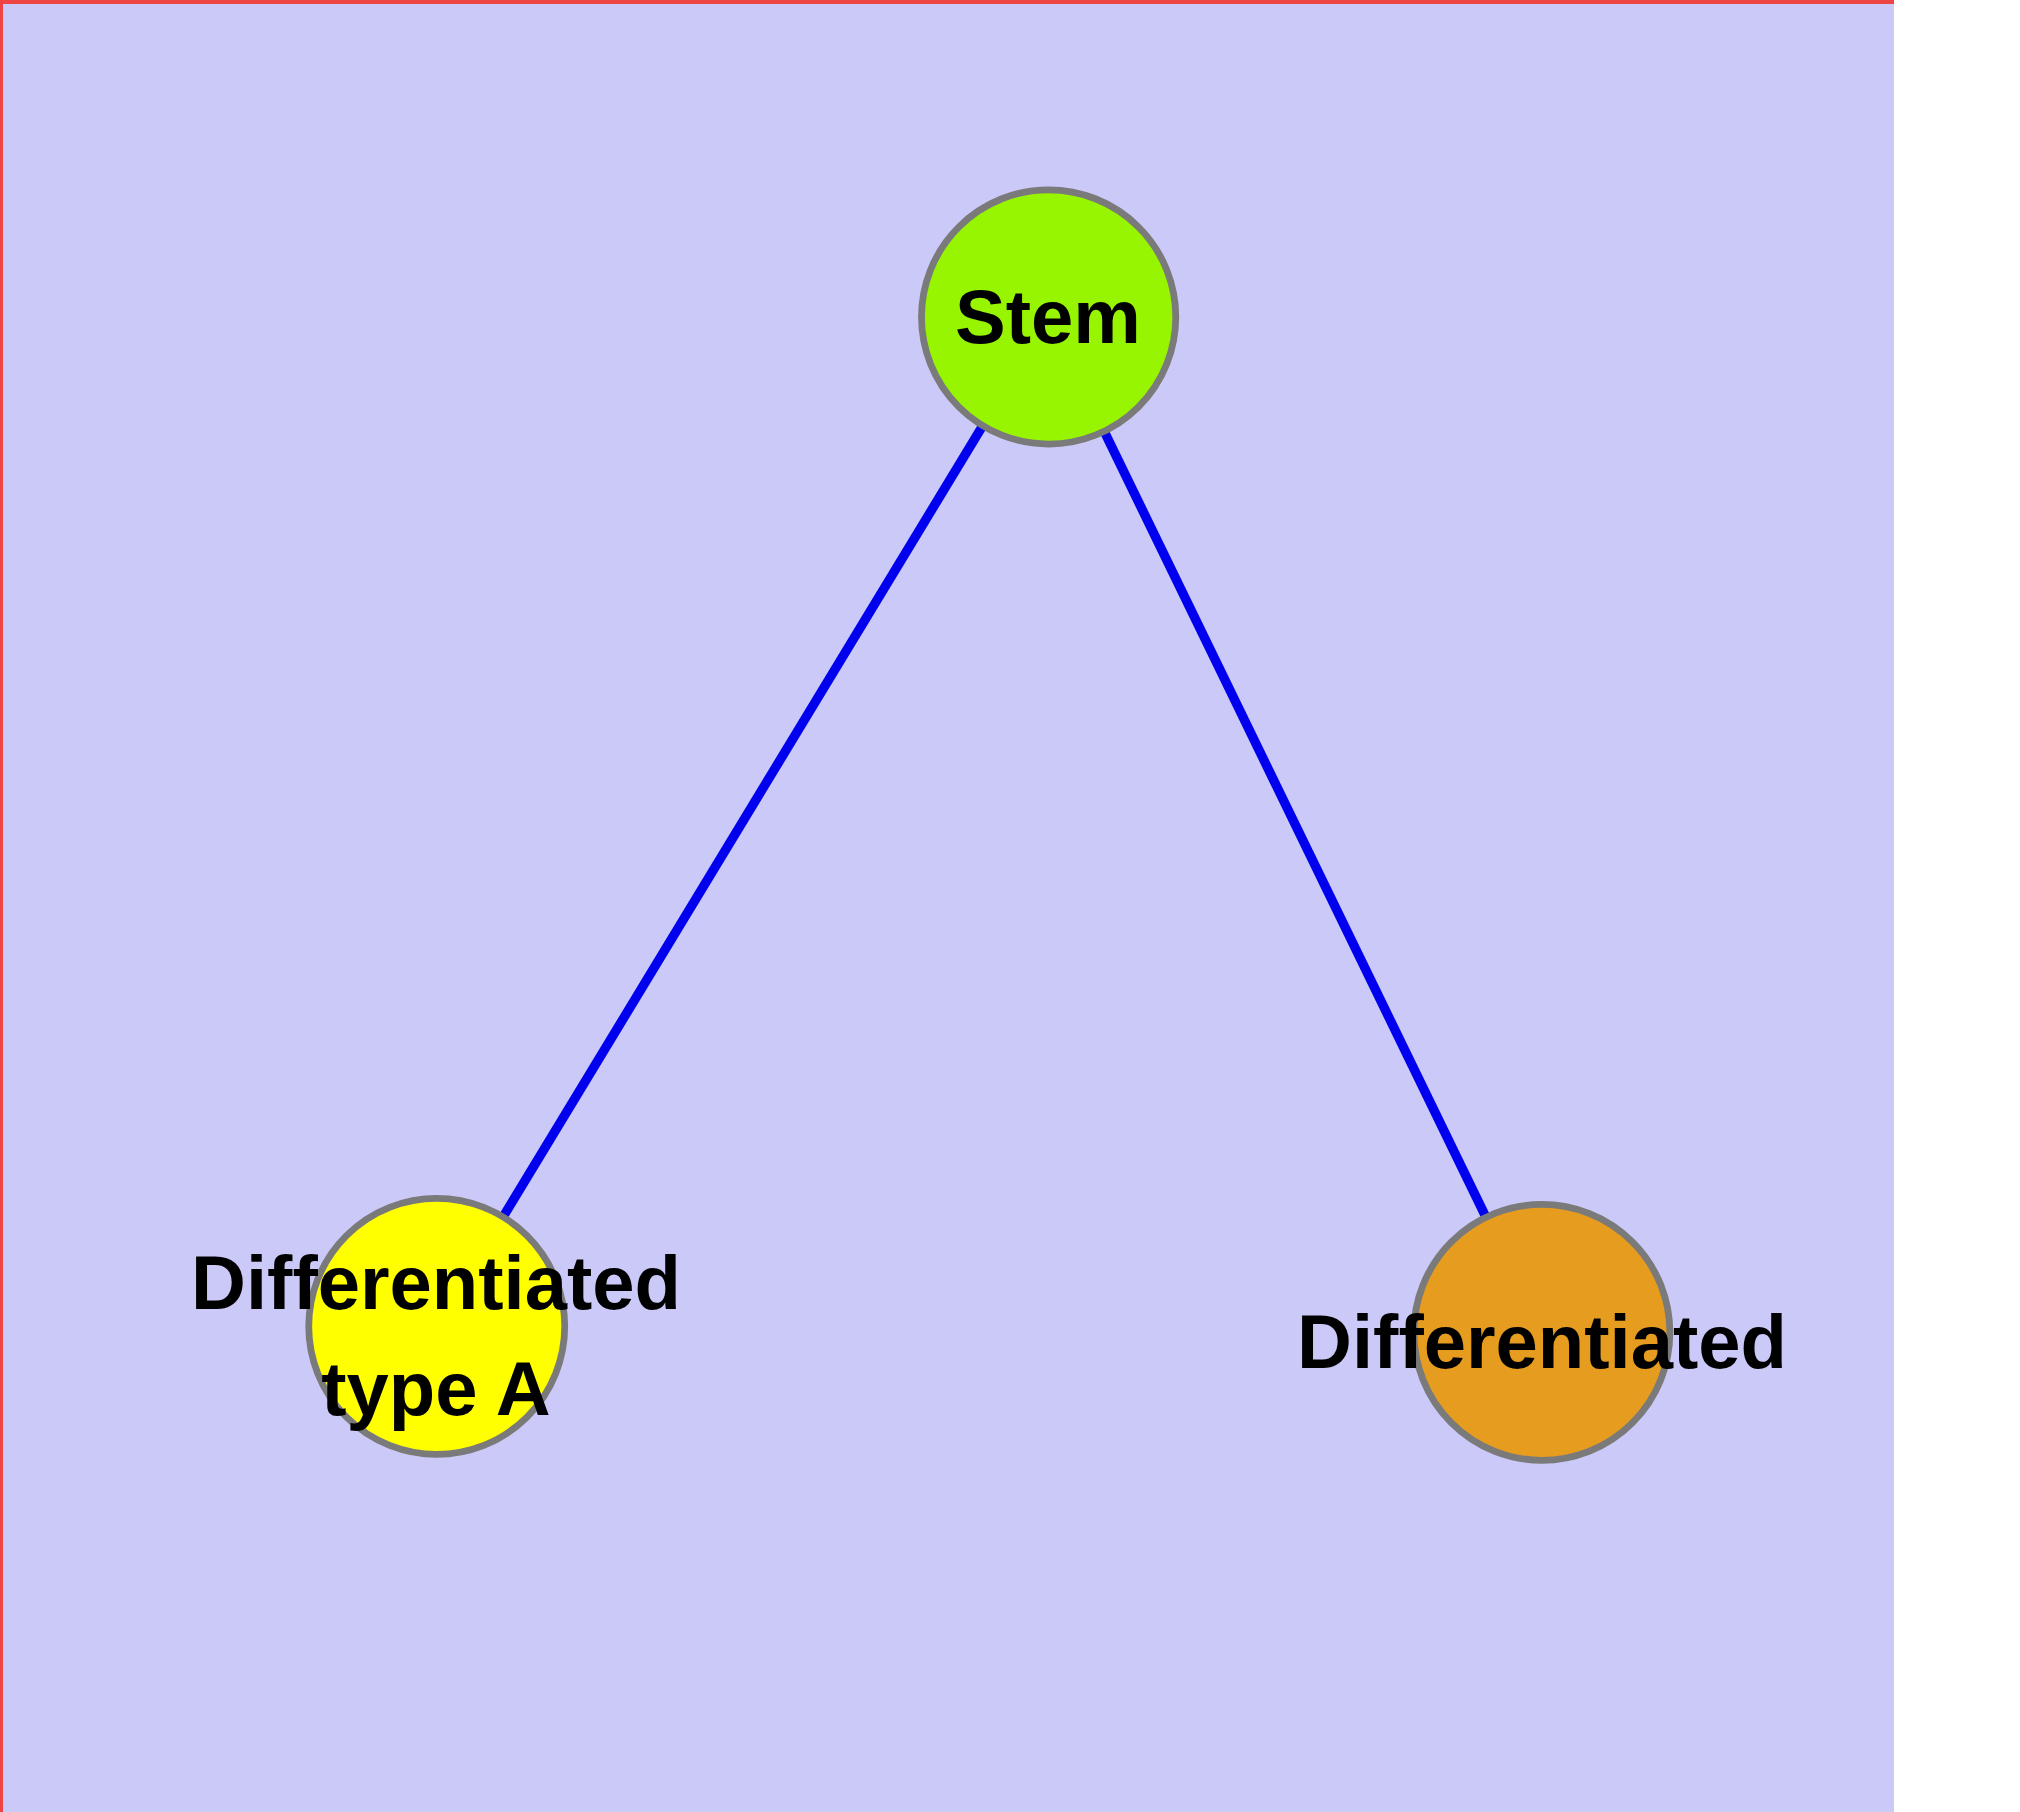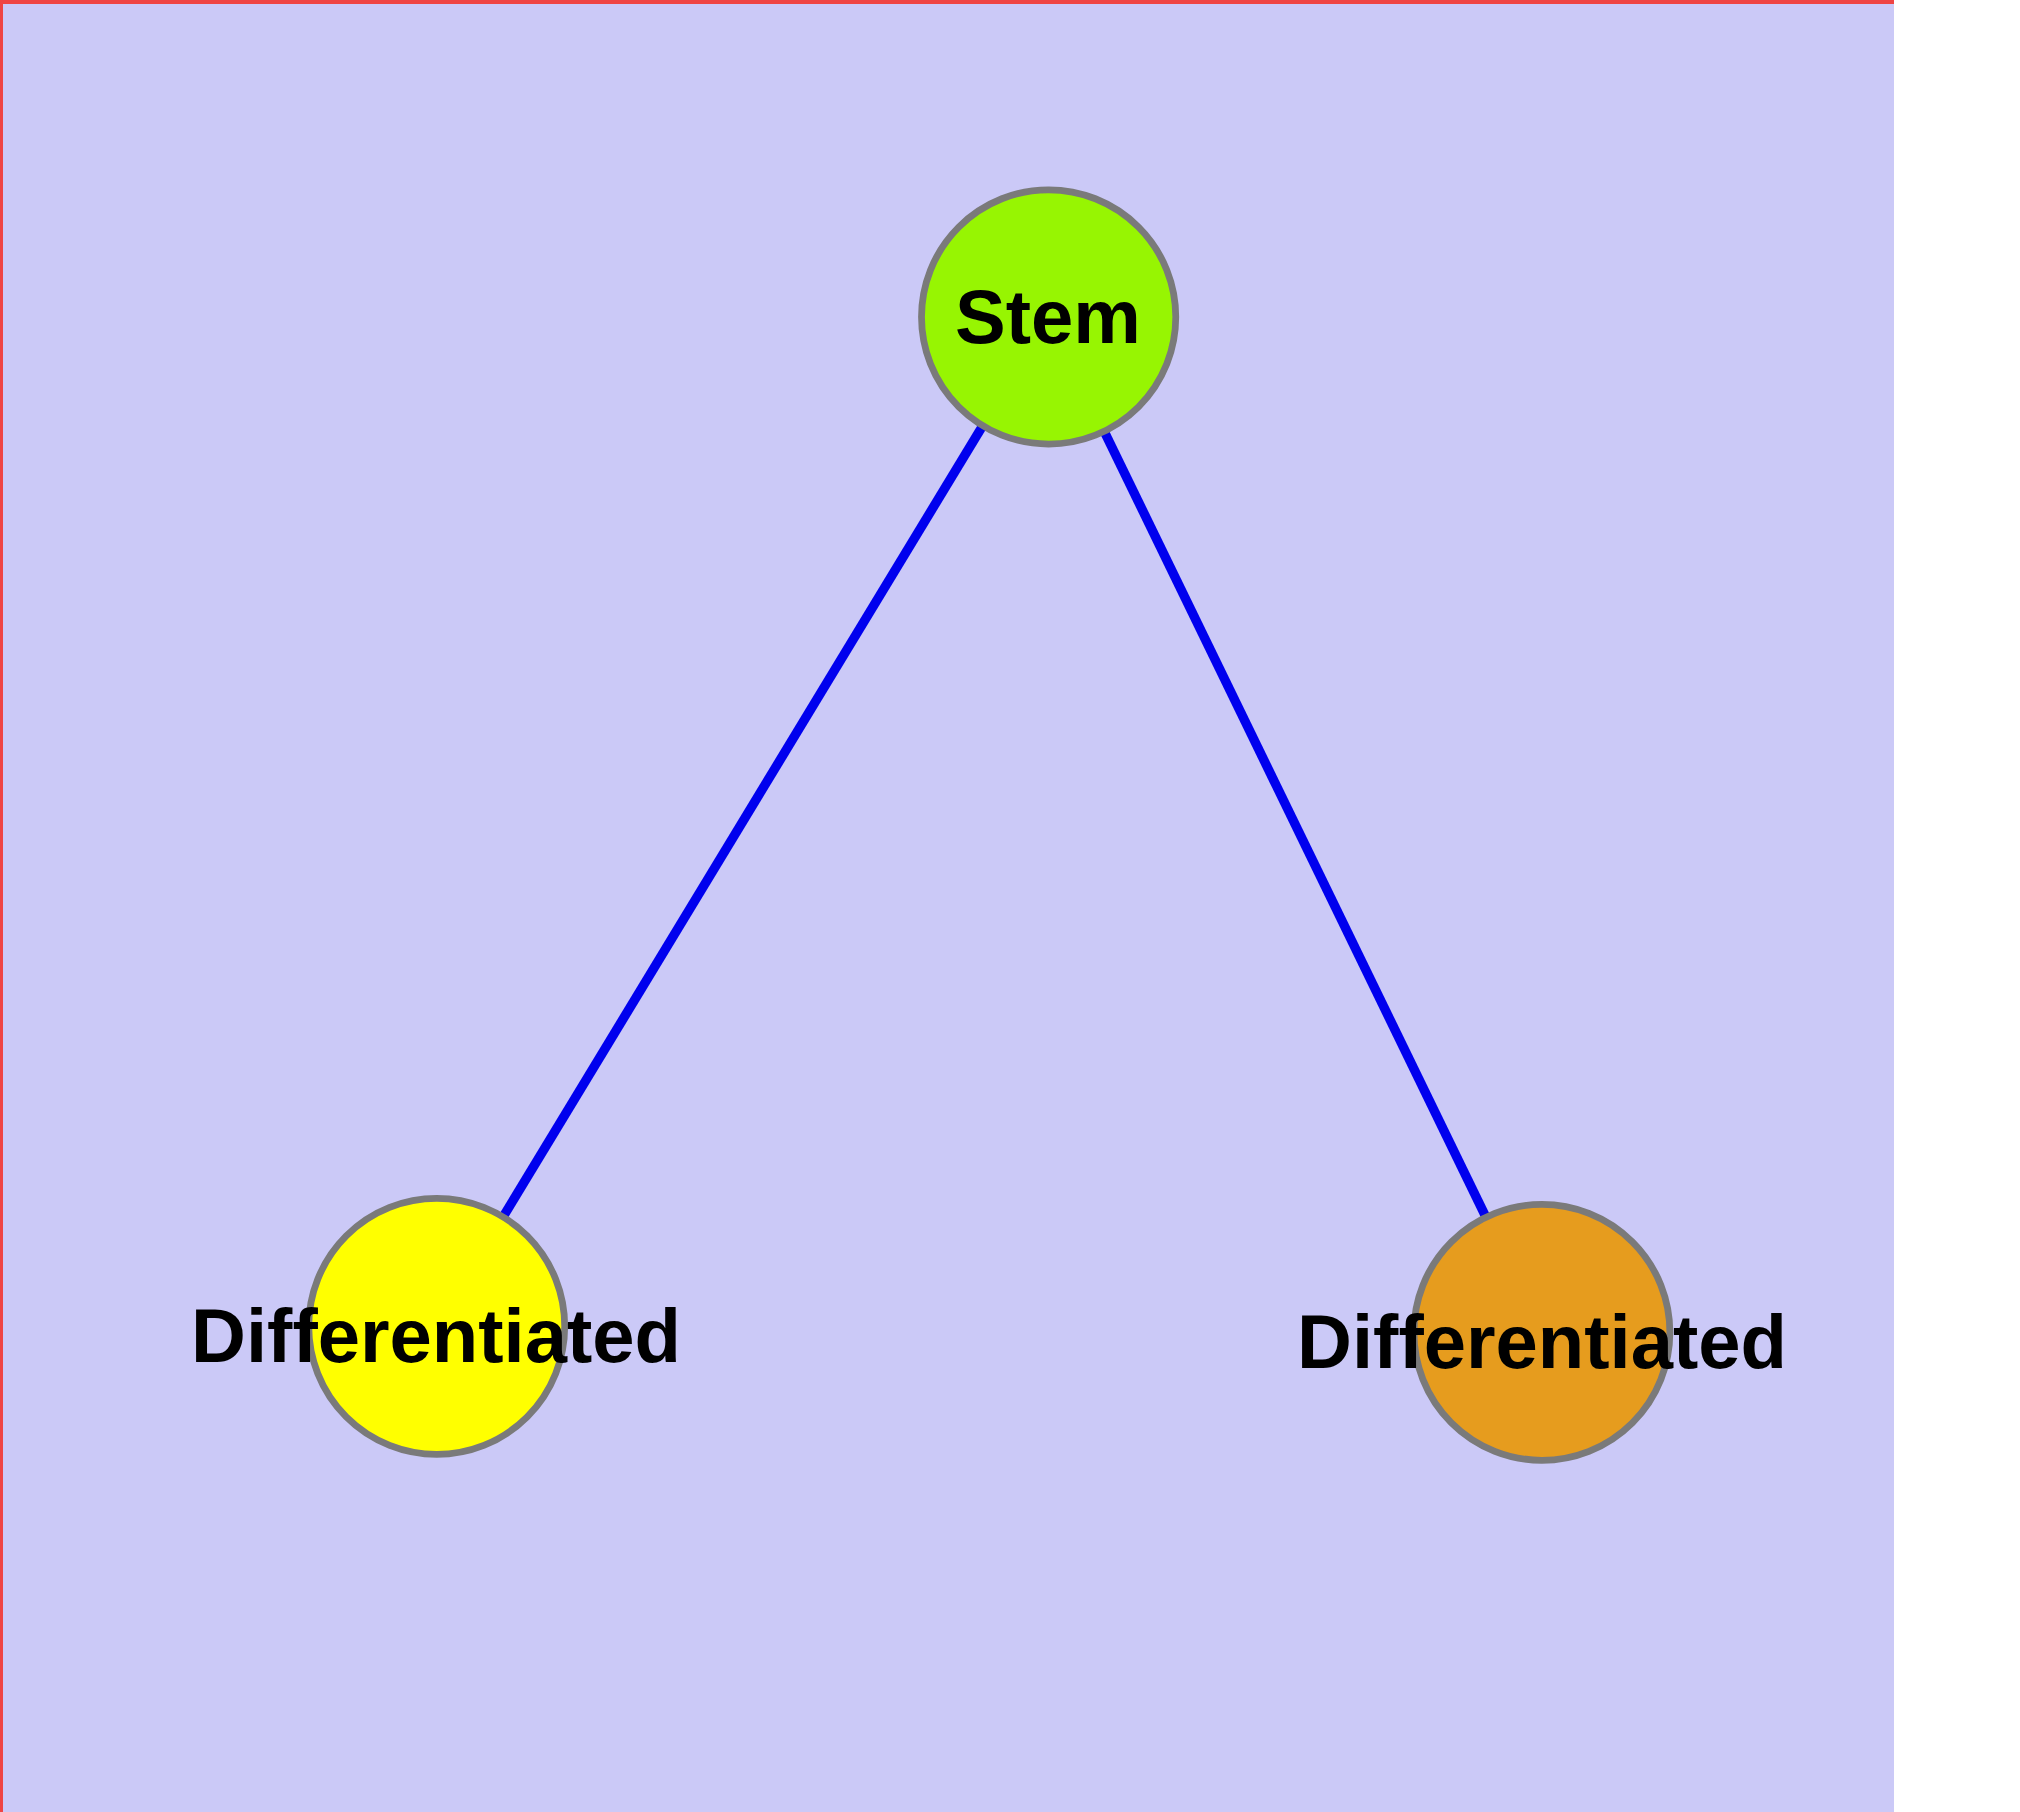--- a/index.html
+++ b/index.html
@@ -76,20 +76,21 @@
 
     <circle class="node" cx="1819" cy="1572" r="151" fill="#E69C1E"></circle>
   </svg>
 
   <div class="node-label" style="left: 1048px; top: 317px;">
     <span class="label-line">Stem</span>
   </div>
 
   <div class="node-label two-line" style="left: 436px; top: 1326px;">
     <span class="label-line">Differentiated</span>
+    <span class="label-line">type A</span>
   </div>
 
   <div class="node-label two-line" style="left: 1542px; top: 1332px;">
     <span class="label-line">Differentiated</span>
   </div>
 
 </div>
 
 
 </body></html>

